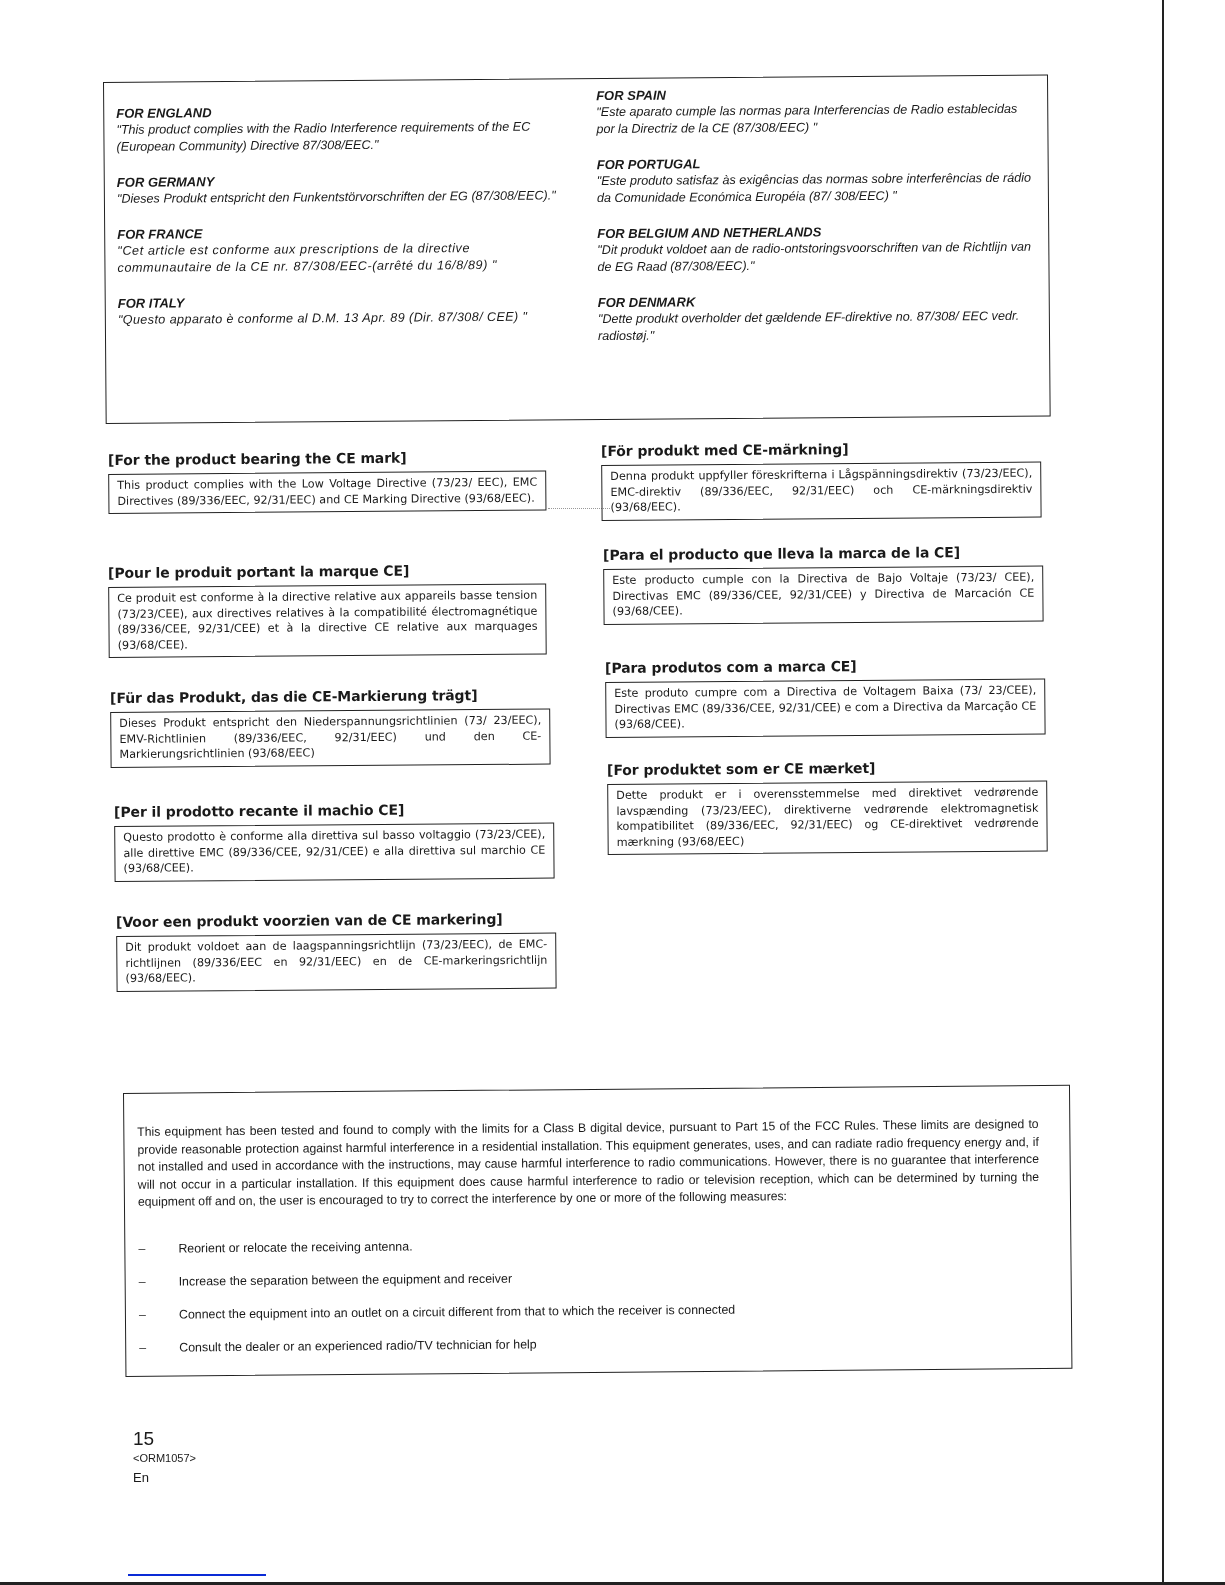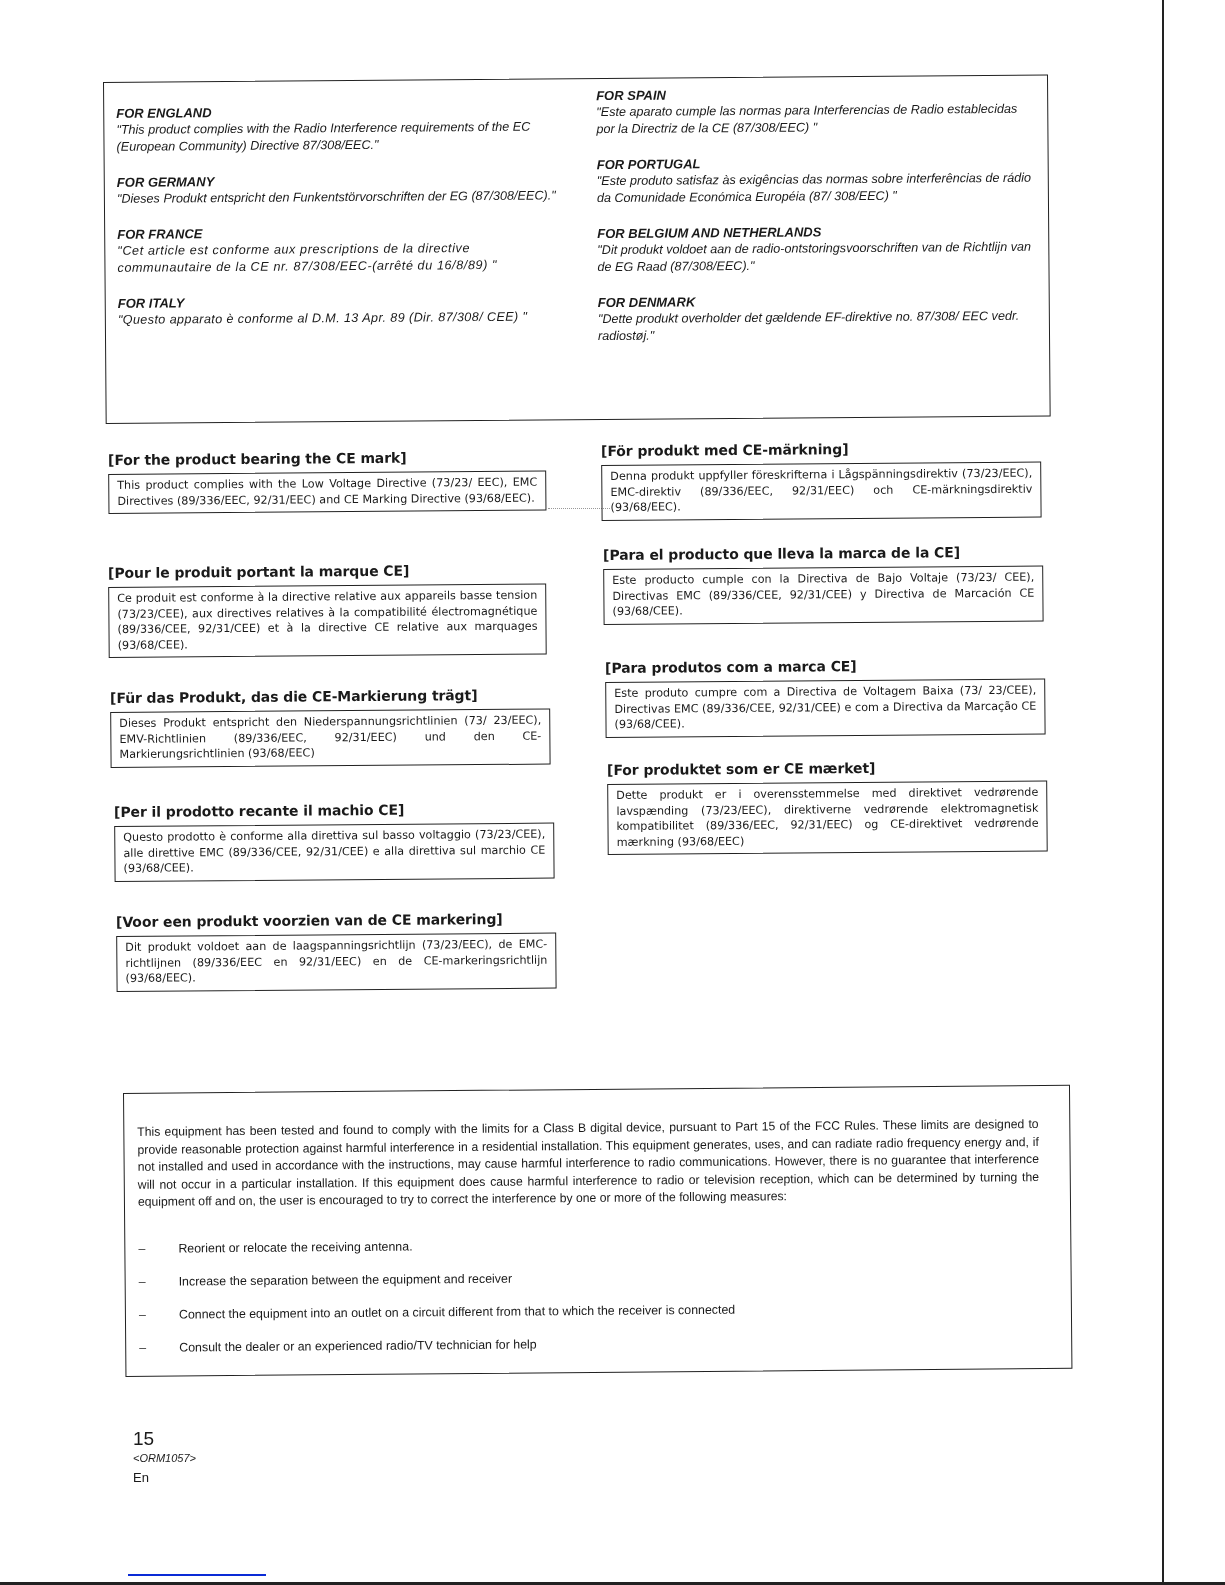--- a/index.html
+++ b/index.html
@@ -14,21 +14,21 @@
   .ce-head { font-family: "DejaVu Sans", sans-serif; font-weight: bold; font-size: 14px; letter-spacing: -0.1px; margin-bottom: 6px; white-space: nowrap; }
   .ce-box { border: 1.3px solid #222; padding: 3px 8px 4px 8px; font-family: "DejaVu Sans", sans-serif; font-size: 11.2px; line-height: 15.5px; text-align: justify; }
   .ce-item { position: absolute; transform: rotate(-0.45deg); transform-origin: left top; }
   .fcc-box { left: 123px; top: 1093px; width: 945px; height: 282px; border: 1.3px solid #222; transform: rotate(-0.5deg); transform-origin: left top; }
   .fcc-text { position: absolute; left: 13px; top: 30px; width: 915px; font-size: 12.4px; line-height: 17.6px; text-align: justify; transform: scaleX(0.985); transform-origin: left top; }
   .fcc-list { position: absolute; left: 13px; top: 148px; width: 900px; font-size: 12.4px; }
   .fcc-li { height: 33px; display: flex; align-items: flex-start; }
   .fcc-dash { width: 40px; }
   .footer { left: 133px; font-family: "Liberation Sans", sans-serif; }
   .page-num { top: 1428px; font-size: 19px; }
-  .doc-code { top: 1452px; font-size: 11px; font-style: italic; }
+  .doc-code { top: 1452px; font-size: 11px; }
   .lang { top: 1470px; font-size: 13px; text-align: center; }
   .blue-line { left: 128px; top: 1574px; width: 138px; height: 2px; background: #0a2bd6; }
   .bottom-edge { left: 0; top: 1582px; width: 1225px; height: 3px; background: #222; }
   .right-rule { left: 1162px; top: 0; width: 2px; height: 1585px; background: #222; }
   .dotted { height: 0; border-top: 1px dotted #999; }
 </style>
 </head>
 <body>
 
 <div class="abs right-rule"></div>

